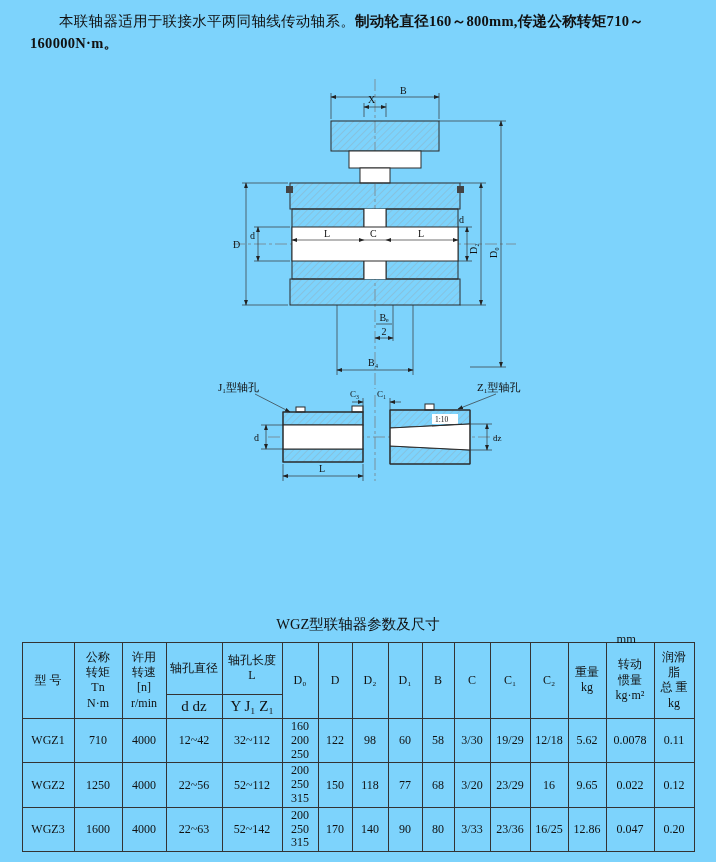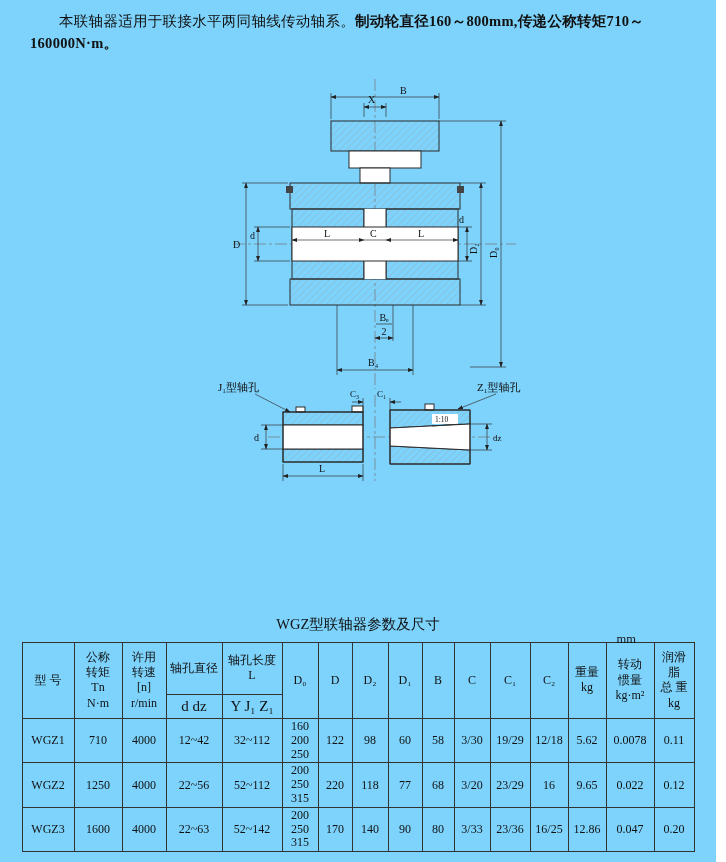--- a/index.html
+++ b/index.html
@@ -270,21 +270,21 @@
       </tr>
       <tr>
         <td>WGZ2</td>
         <td>1250</td>
         <td>4000</td>
         <td>22~56</td>
         <td>52~112</td>
         <td class="stack">200
 250
 315</td>
-        <td>220</td>
+        <td>150</td>
         <td>118</td>
         <td>77</td>
         <td>68</td>
         <td>3/20</td>
         <td>23/29</td>
         <td>16</td>
         <td>9.65</td>
         <td>0.022</td>
         <td>0.12</td>
       </tr>

